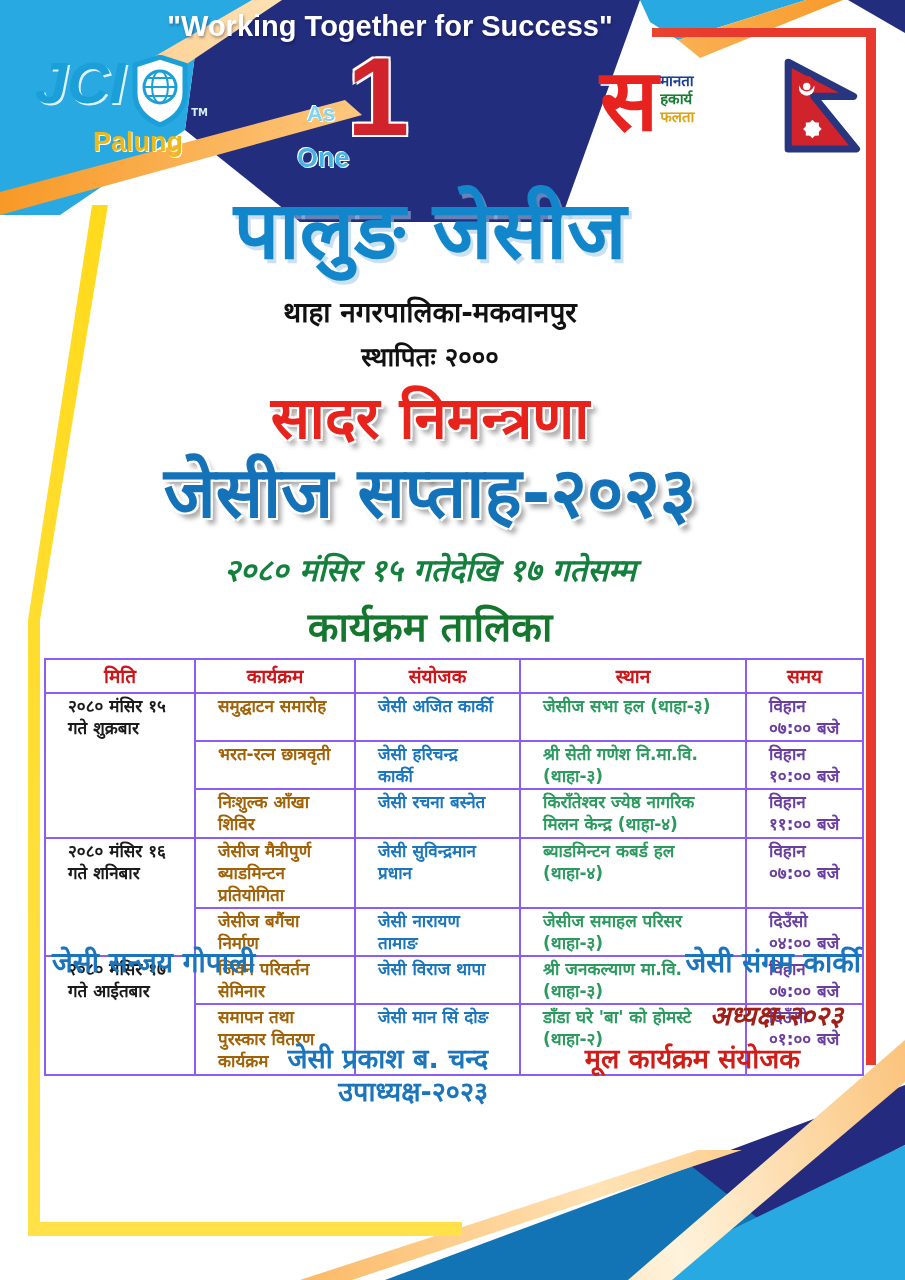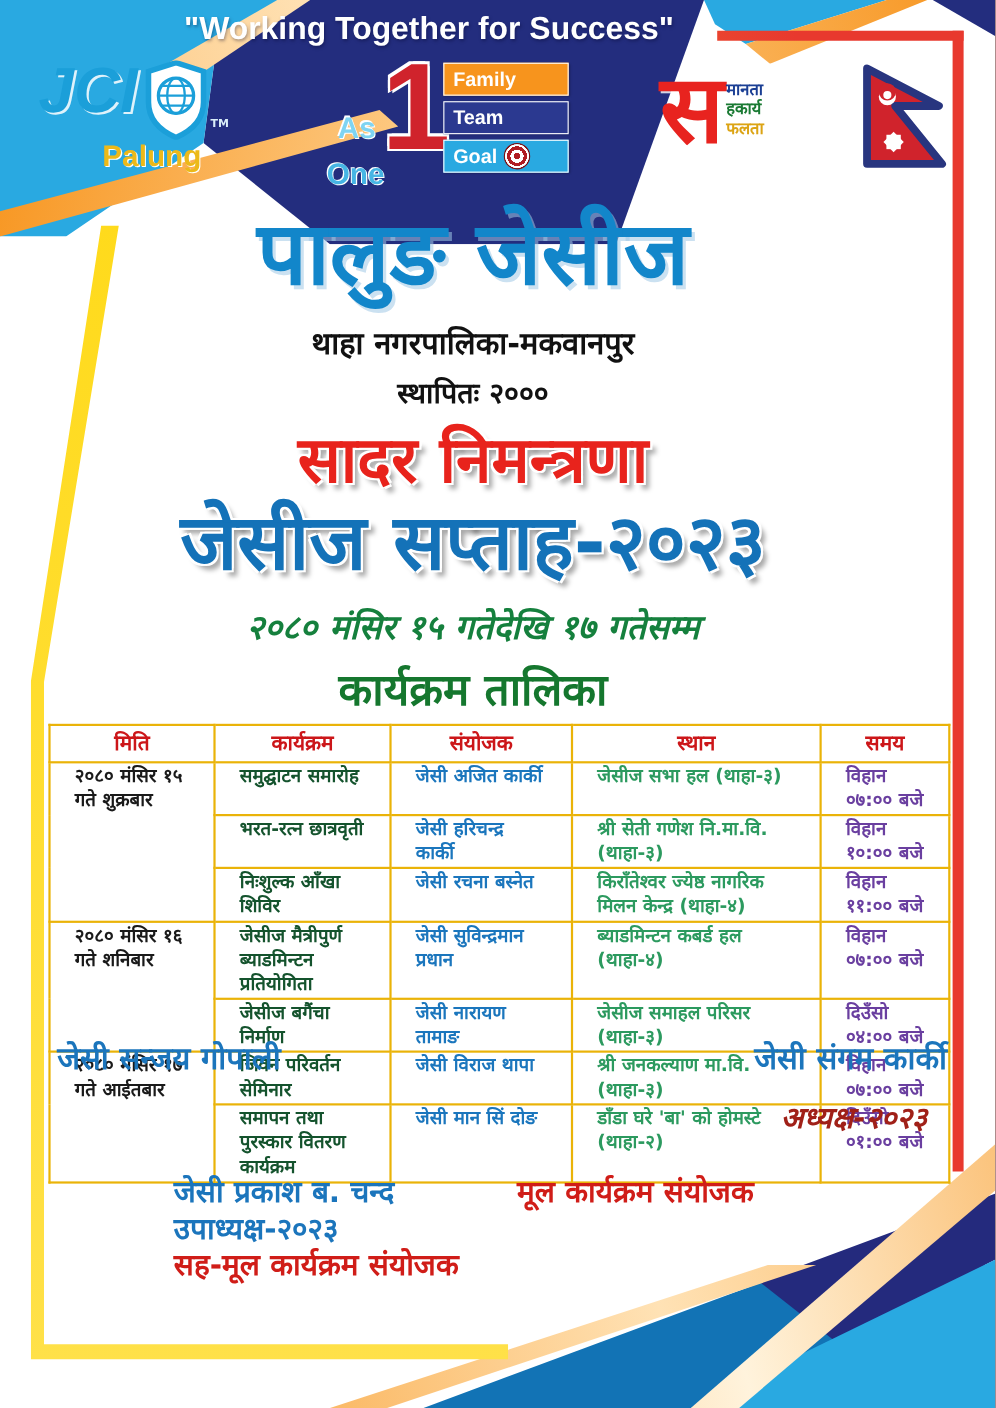--- a/index.html
+++ b/index.html
@@ -41,21 +41,21 @@
     font-size:58px;line-height:.95;color:#1b9fd9;text-shadow:2px 2px 0 rgba(255,255,255,.85);}
   .jci-tm{font-size:10px;color:#d9edf8;margin-top:52px;margin-left:2px;font-weight:700;}
   .jci-chapter{font-family:"Liberation Sans",sans-serif;font-weight:700;font-size:27px;color:#ecb919;
     margin:-4px 0 0 58px;text-shadow:1px 1px 0 #fff;}
 
   
   .asone{left:295px;top:55px;width:230px;height:125px;}
   .asone .num{position:absolute;left:52px;top:-14px;font-family:"Liberation Sans",sans-serif;
     font-weight:900;font-size:112px;line-height:1;color:#d0232c;
     text-shadow:-2px -2px 0 #fff,2px -2px 0 #fff,-2px 2px 0 #fff,2px 2px 0 #fff;}
-  .asone .as{position:absolute;left:12px;top:46px;font-weight:700;font-size:27px;color:#7fd4f2;
+  .asone .as{position:absolute;left:12px;top:46px;font-weight:700;font-size:22px;color:#7fd4f2;
     font-family:"Liberation Sans",sans-serif;text-shadow:-1px -1px 0 #fff,1px 1px 0 #fff;}
   .asone .one{position:absolute;left:2px;top:88px;font-weight:700;font-size:27px;color:#46b5e4;
     font-family:"Liberation Sans",sans-serif;text-shadow:-1px -1px 0 #fff,1px 1px 0 #fff;}
   .badges{position:absolute;left:108px;top:2px;display:flex;flex-direction:column;gap:5px;}
   .badge{height:28px;min-width:96px;padding:0 8px;display:flex;align-items:center;
     font-family:"Liberation Sans",sans-serif;font-weight:700;font-size:18px;color:#fff;
     border:1px solid #fff;box-shadow:1px 1px 2px rgba(0,0,0,.3);}
   .badge.family{background:#f7941d;}
   .badge.team{background:#2b3990;}
   .badge.goal{background:#29a9e1;}
@@ -80,37 +80,37 @@
   .established{top:338px;font-size:26px;font-weight:700;color:#111;}
   .invitation{top:376px;font-size:58px;font-weight:700;color:#e8231c;
     text-shadow:-2px -2px 0 #fff,2px -2px 0 #fff,-2px 2px 0 #fff,2px 2px 0 #fff,5px 6px 5px rgba(0,0,0,.35);}
   .event-title{top:442px;font-size:70px;font-weight:700;color:#1472b8;
     text-shadow:-2px -2px 0 #fff,2px -2px 0 #fff,-2px 2px 0 #fff,2px 2px 0 #fff,5px 6px 5px rgba(0,0,0,.35);}
   .date-range{top:548px;font-size:31px;font-weight:700;color:#15803d;font-style:italic;}
   .schedule-heading{top:598px;font-size:40px;font-weight:700;color:#15772e;}
 
   
   .sched{left:44px;top:658px;width:818px;border-collapse:collapse;table-layout:fixed;}
-  .sched td,.sched th{border:2px solid #eab308;font-size:17px;font-weight:700;
+  .sched td,.sched th{border:2px solid #8b5cf6;font-size:17px;font-weight:700;
     padding:1px 22px;line-height:1.3;vertical-align:top;text-align:left;background:#fff;}
   .sched th{color:#cc1619;font-size:19px;text-align:center;vertical-align:middle;height:30px;}
   .col-date{width:150px;} .col-prog{width:160px;} .col-coord{width:165px;}
   .col-venue{width:226px;} .col-time{width:117px;}
-  .c-date{color:#1a1a1a;} .c-prog{color:#14532d;} .c-coord{color:#1b76bd;}
+  .c-date{color:#1a1a1a;} .c-prog{color:#a16207;} .c-coord{color:#1b76bd;}
   .c-venue{color:#2c9a5f;} .c-time{color:#6a3fa0;}
   tr.h1{height:24px;} tr.h2{height:48px;}
 
   
   .sig-name{color:#1b75bc;font-size:28px;font-weight:700;}
   .sig-title{color:#a02018;font-size:27px;font-weight:700;}
   .sig-left{left:52px;top:942px;}
   .sig-left .sig-title{margin:16px 0 0 20px;}
   .sig-right{right:44px;top:942px;text-align:right;}
   .sig-right .sig-title{margin:16px 18px 0 0;font-style:italic;}
-  .sig-center{top:1069px;width:330px;text-align:left;line-height:1.22;}
+  .sig-center{top:1043px;width:330px;text-align:right;line-height:1.22;}
   .sig-cl{left:158px;} .sig-cr{left:470px;}
   .sig-center .l1,.sig-center .l2{color:#1b75bc;font-size:27px;font-weight:700;}
   .sig-center .l3{color:#d01d18;font-size:27px;font-weight:700;}
 </style>
 </head>
 <body>
 
 <div class="poster">
 
   <div class="deco d-navy-band"></div>
@@ -144,28 +144,20 @@
       </span>
       <span class="jci-tm">TM</span>
     </div>
     <div class="jci-chapter">Palung</div>
   </div>
 
   <div class="abs asone">
     <span class="as">As</span>
     <span class="num">1</span>
     <span class="one">One</span>
-    <div class="badges">
-      <div class="badge family">Family</div>
-      <div class="badge team">Team</div>
-      <div class="badge goal">
-          <span>Goal</span>
-          <span class="target"></span>
-        </div>
-    </div>
   </div>
 
   <div class="abs salogo">
     <span class="sa-letter">स</span>
     <span class="sa-words">
       <div class="sa-w0">मानता</div>
       <div class="sa-w1">हकार्य</div>
       <div class="sa-w2">फलता</div>
     </span>
   </div>
@@ -258,19 +250,18 @@
   <div class="abs sig-left">
     <div class="sig-name">जेसी सन्जय गोपाली</div>
   </div>
   <div class="abs sig-right">
     <div class="sig-name">जेसी संगम कार्की</div>
     <div class="sig-title">अध्यक्ष-२०२३</div>
   </div>
   <div class="abs sig-center sig-cl">
     <div class="l1">जेसी प्रकाश ब. चन्द</div>
     <div class="l2">उपाध्यक्ष-२०२३</div>
-    <div class="l3">सह-मूल कार्यक्रम संयोजक</div>
   </div>
   <div class="abs sig-center sig-cr">
     <div class="l3">मूल कार्यक्रम संयोजक</div>
   </div>
 
 </div>
 
 </body></html>

